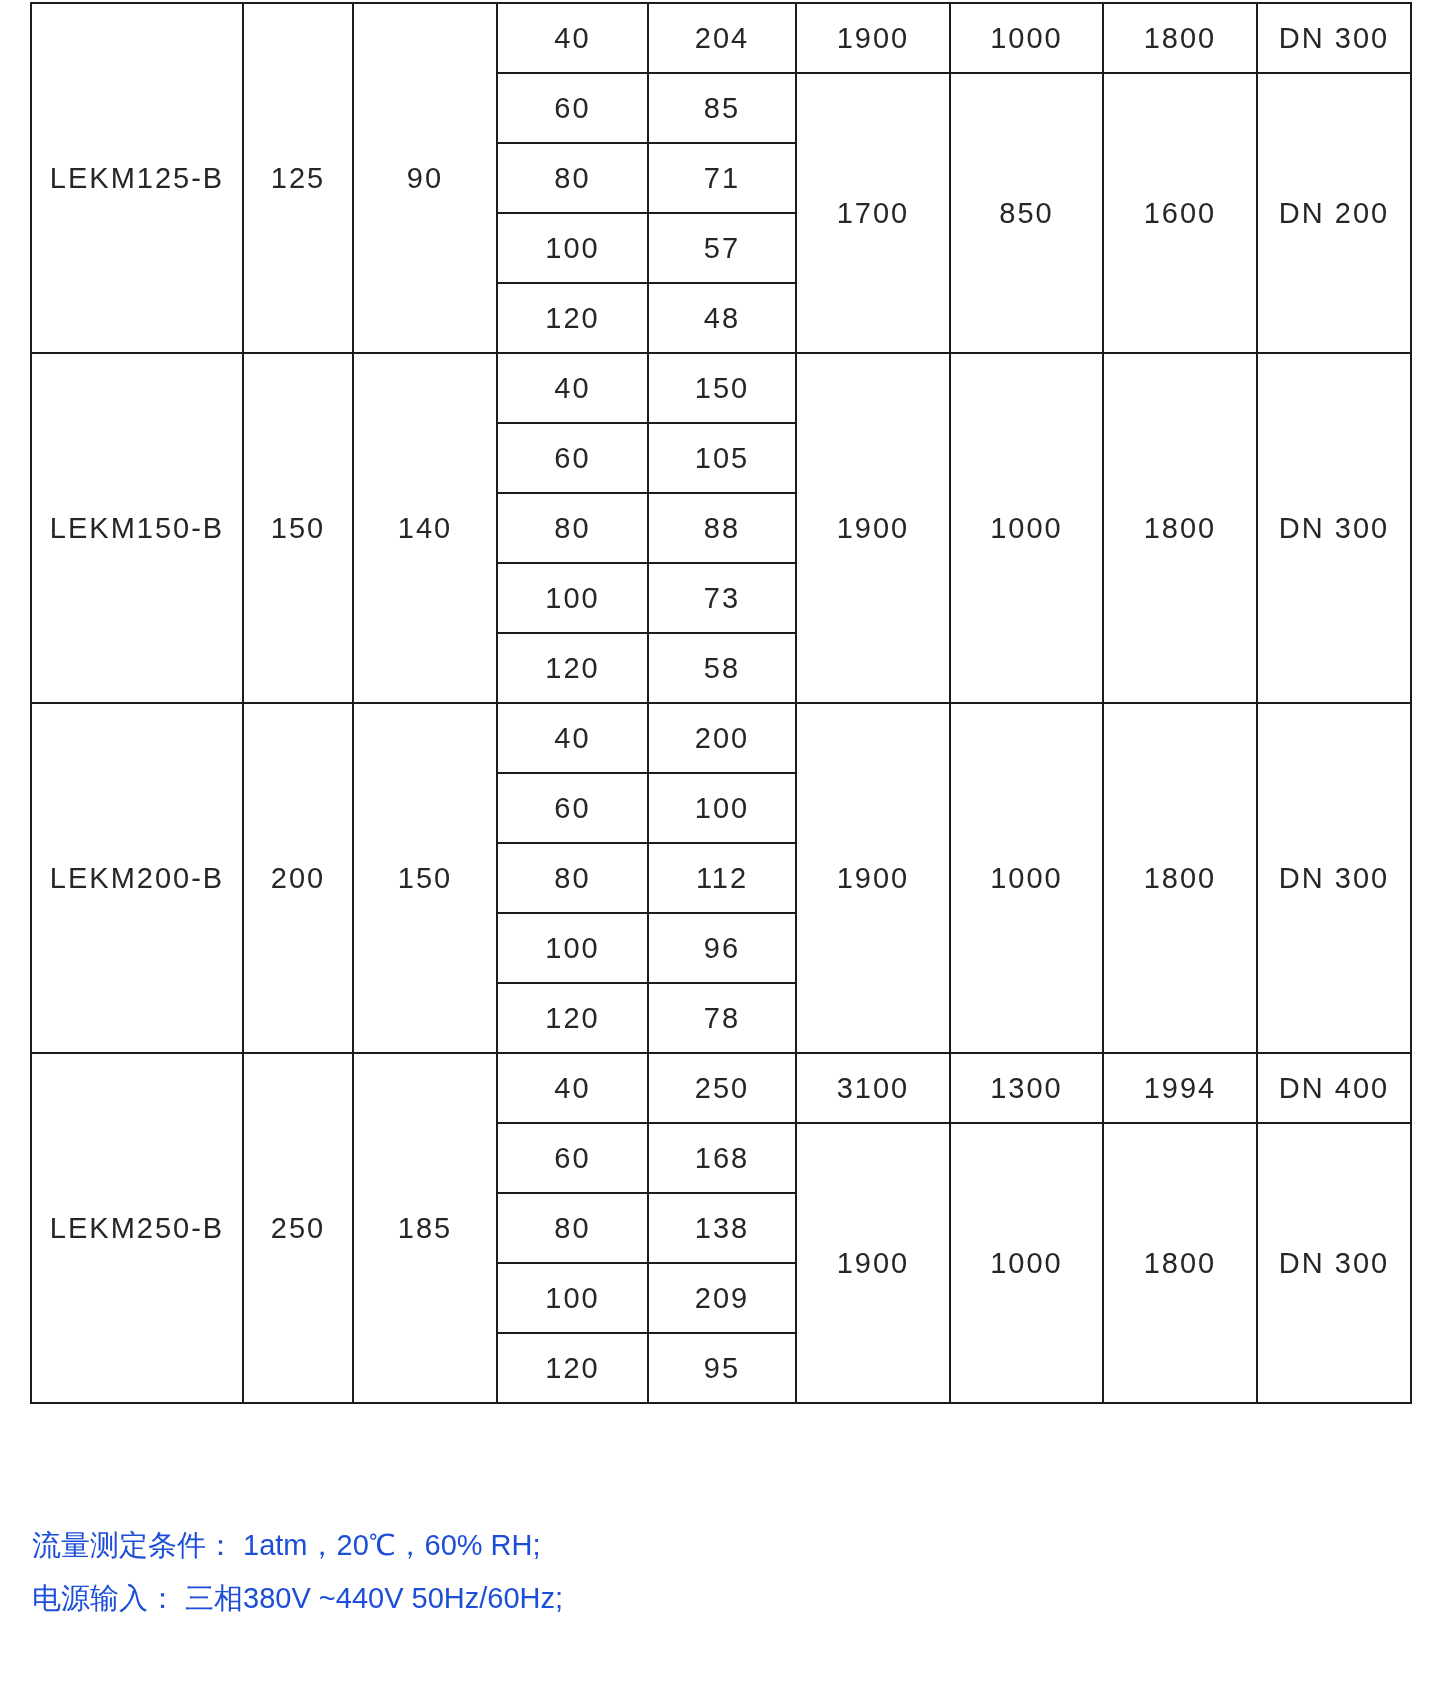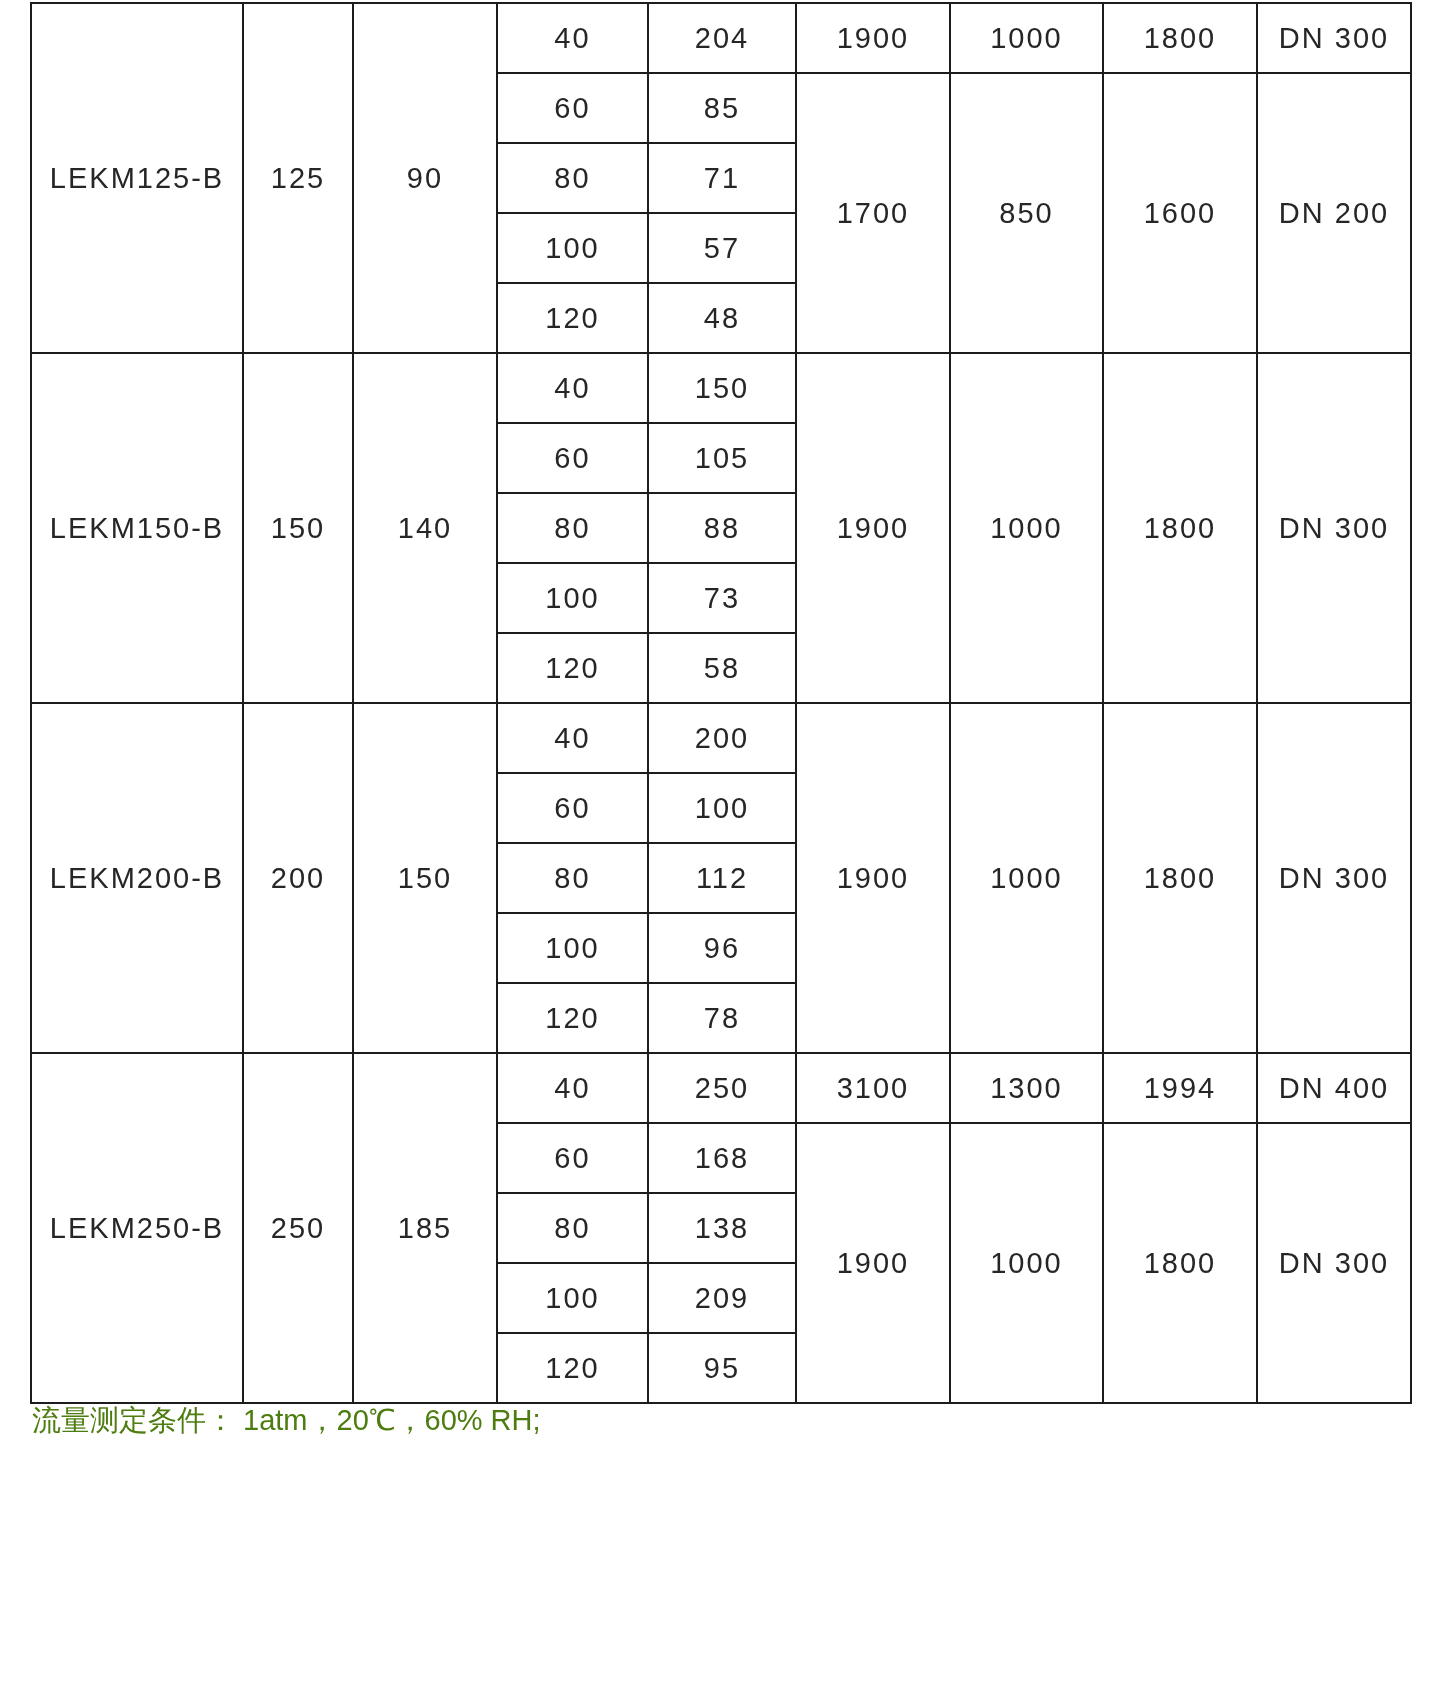--- a/index.html
+++ b/index.html
@@ -30,23 +30,23 @@
     letter-spacing: 2px;
     padding: 0;
     height: 68px;
     background: #ffffff;
     overflow: hidden;
     white-space: nowrap;
   }
   .notes {
     position: absolute;
     left: 32px;
-    top: 1394px;
+    top: 1519px;
     font-size: 29px;
-    color: #4d7c0f;
+    color: #1d4ed8;
   }
   .note-line {
     height: 53px;
     line-height: 53px;
     white-space: nowrap;
   }
 </style>
 </head>
 <body>
 
@@ -181,13 +181,14 @@
     </tr>
     <tr>
       <td>120</td>
       <td>95</td>
     </tr>
   </tbody>
 </table>
 
 <div class="notes">
   <div class="note-line">流量测定条件： 1atm，20℃，60% RH;</div>
+  <div class="note-line">电源输入： 三相380V ~440V  50Hz/60Hz;</div>
 </div>
 
 </body></html>

